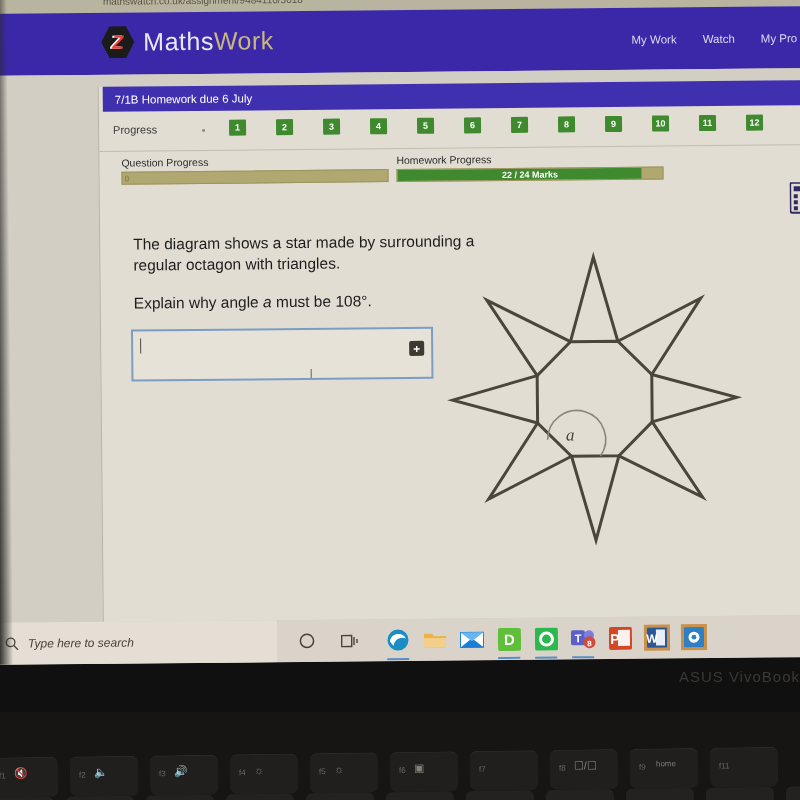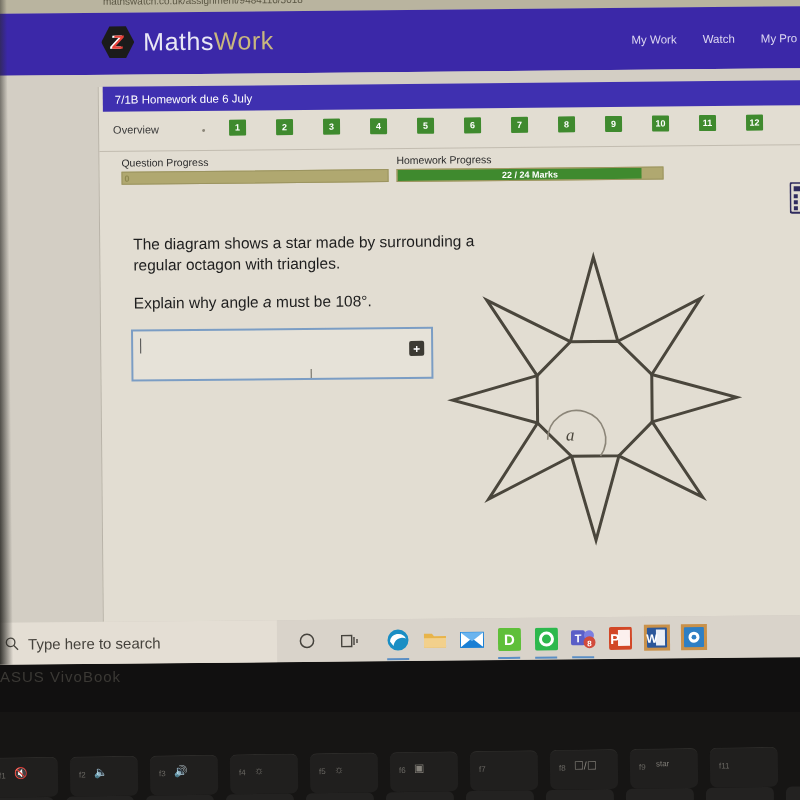--- a/index.html
+++ b/index.html
@@ -183,38 +183,38 @@
   .taskbar {
     position: absolute; left: 0; bottom: 0; width: 100%; height: 42px;
     background: #d9d3ca;
     display: flex; align-items: center;
   }
   .tb-search {
     display: flex; align-items: center; gap: 9px;
     padding-left: 6px; width: 278px; height: 100%;
     background: #e4ded4;
   }
-  .tb-search-txt { font-size: 15px; color: #45423c; }
+  .tb-search-txt { font-size: 12px; color: #45423c; font-style: italic; }
   .tb-sys { display: flex; align-items: center; gap: 26px; padding: 0 22px; }
   .tb-apps { display: flex; align-items: center; gap: 11px; margin-left: 4px; }
   .tb-app {
     width: 26px; height: 26px;
     display: flex; align-items: center; justify-content: center;
     position: relative;
   }
   .tb-app.active::after {
     content: ''; position: absolute; left: 2px; right: 2px; bottom: -7px;
     height: 2px; background: #5a8ec4;
   }
   .tb-app.hl { background: #c9914a; }
 
   
   .bezel-brand {
     position: absolute; left: 0; top: 668px; width: 100%;
-    text-align: left;
+    text-align: right;
     font-size: 15px; color: #3b3935; letter-spacing: 1px;
   }
   .deck {
     position: absolute; left: 0; top: 712px; width: 100%; height: 88px;
     background: #161514;
   }
   .keyrow {
     position: absolute; left: -10px; top: 752px; width: 820px;
     display: flex; gap: 12px;
     transform: rotate(-0.8deg);
@@ -281,21 +281,21 @@
     </div>
 
     <div class="page-body">
       <div class="card">
 
         <div class="hw-title">
           <span>7/1B Homework due 6 July</span>
         </div>
 
         <div class="tabs-row">
-          <span class="tabs-overview">Overview</span>
+          <span class="tabs-overview">Progress</span>
           <span class="tab-dot"></span>
           <span class="tab-num" style="left:130px">1</span>
           <span class="tab-num" style="left:177px">2</span>
           <span class="tab-num" style="left:224px">3</span>
           <span class="tab-num" style="left:271px">4</span>
           <span class="tab-num" style="left:318px">5</span>
           <span class="tab-num" style="left:365px">6</span>
           <span class="tab-num" style="left:412px">7</span>
           <span class="tab-num" style="left:459px">8</span>
           <span class="tab-num" style="left:506px">9</span>
@@ -492,21 +492,21 @@
       </div>
     <div class="key">
         <span class="kn">f7</span>
       </div>
     <div class="key">
         <span class="kn">f8</span>
         <span class="kg">☐/☐</span>
       </div>
     <div class="key">
         <span class="kn">f9</span>
-        <span class="kw">star</span>
+        <span class="kw">home</span>
       </div>
     <div class="key">
         <span class="kn">f11</span>
       </div>
   </div>
 
   <div class="keyrow2">
     <div class="key2"></div>
     <div class="key2"></div>
     <div class="key2"></div>

